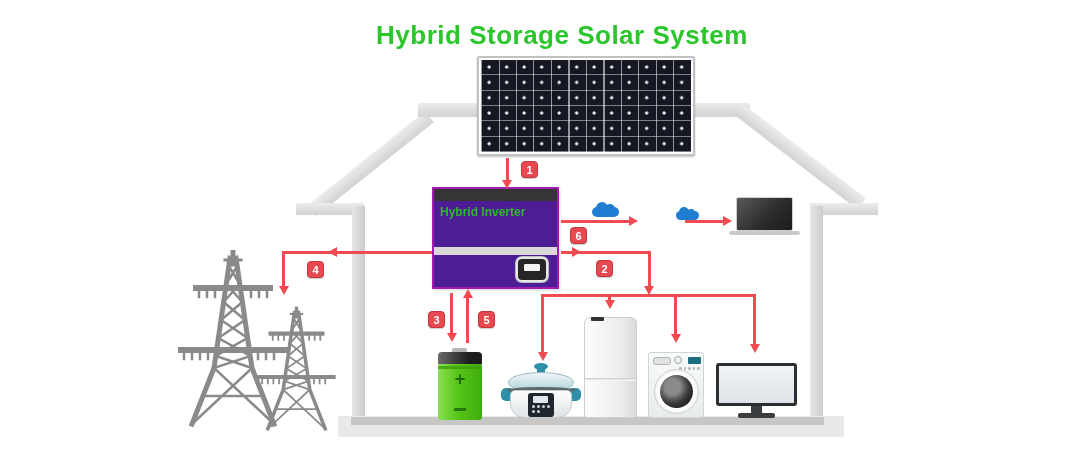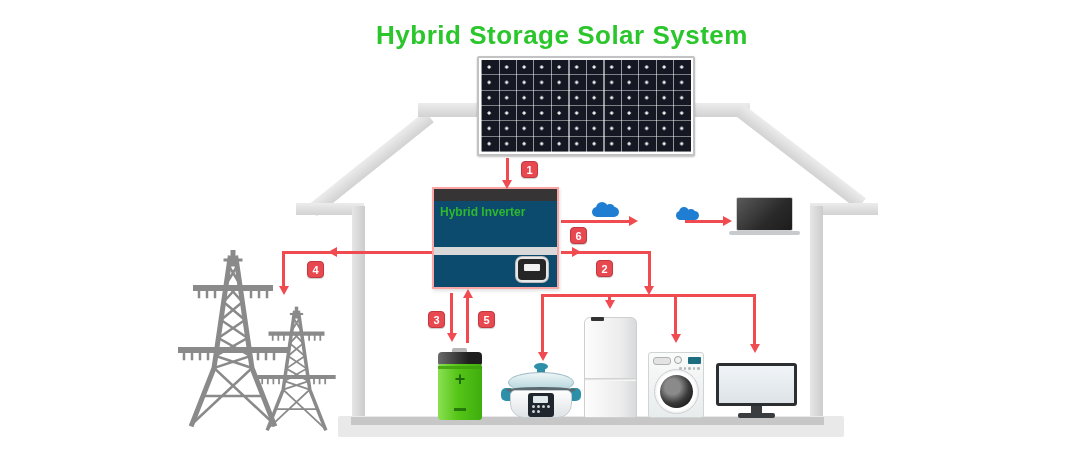--- a/index.html
+++ b/index.html
@@ -28,22 +28,22 @@
          border:2px solid #c2c2c2;border-radius:2px;box-sizing:border-box;padding:2px;
          box-shadow:0 1px 2px rgba(0,0,0,.25);}
   .solar .cells{width:100%;height:100%;background-color:#151823;
     background-image:
       radial-gradient(circle, rgba(255,255,255,.95) 1.2px, rgba(255,255,255,0) 2px),
       repeating-linear-gradient(90deg, rgba(255,255,255,.55) 0 1px, transparent 1px 17.5px),
       repeating-linear-gradient(0deg,  rgba(255,255,255,.45) 0 1px, transparent 1px 15.33px);
     background-size:17.5px 15.33px, auto, auto;background-position:-.6px -.6px,0 0,0 0;}
 
   
-  .inverter{left:432px;top:187px;width:127px;height:102px;background:#0c4a6e;
-            border:2px solid #fca5a5;box-sizing:border-box;box-shadow:1px 2px 3px rgba(0,0,0,.12);text-decoration:underline;}
+  .inverter{left:432px;top:187px;width:127px;height:102px;background:#4c1d95;
+            border:2px solid #a21caf;box-sizing:border-box;box-shadow:1px 2px 3px rgba(0,0,0,.12);text-decoration:underline;}
   .inv-top{position:absolute;left:0;top:0;width:100%;height:12px;background:#373435;}
   .inv-label{position:absolute;left:6px;top:16px;font-size:12px;font-weight:bold;color:#2db82d;white-space:nowrap;}
   .inv-divider{position:absolute;left:0;top:58px;width:100%;height:8px;background:#d9d9d9;}
   .inv-display{position:absolute;left:82px;top:68px;width:32px;height:25px;background:#262626;
                border:2px solid #e8e8e8;border-radius:6px;box-sizing:border-box;box-shadow:0 0 0 1px #bdbdbd;}
   .inv-screen{position:absolute;left:6px;top:5px;width:16px;height:7px;background:#f2f2f2;border-radius:1px;}
 
   
   .cloud-main{left:596px;top:193px;width:98px;height:46px;}
   .puff{position:absolute;background:#1f7ed2;border-radius:50%;}

